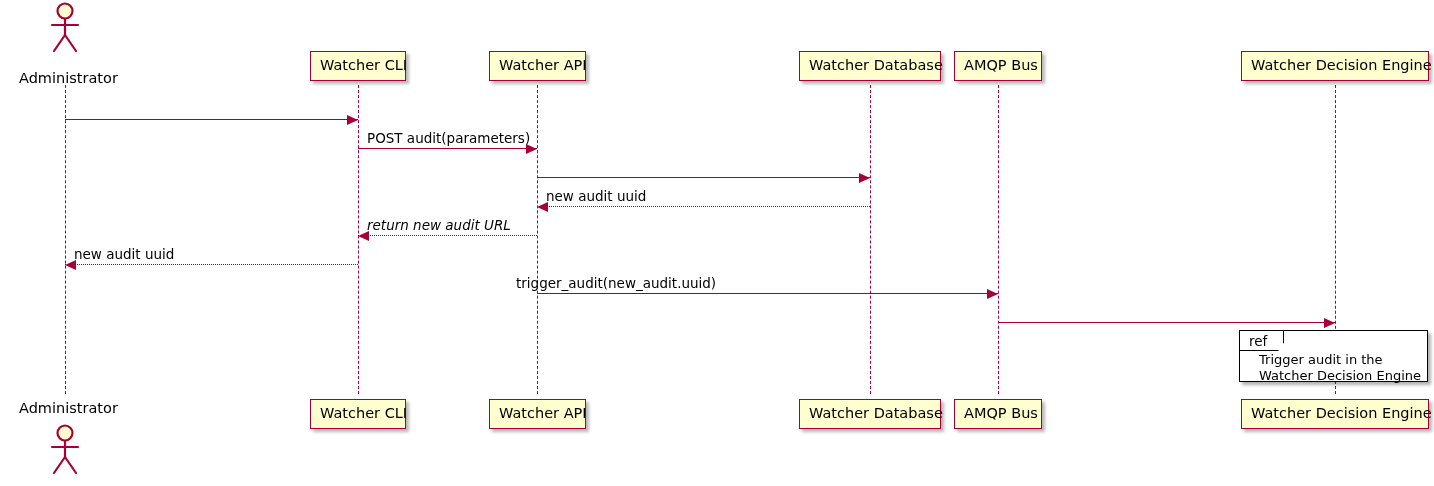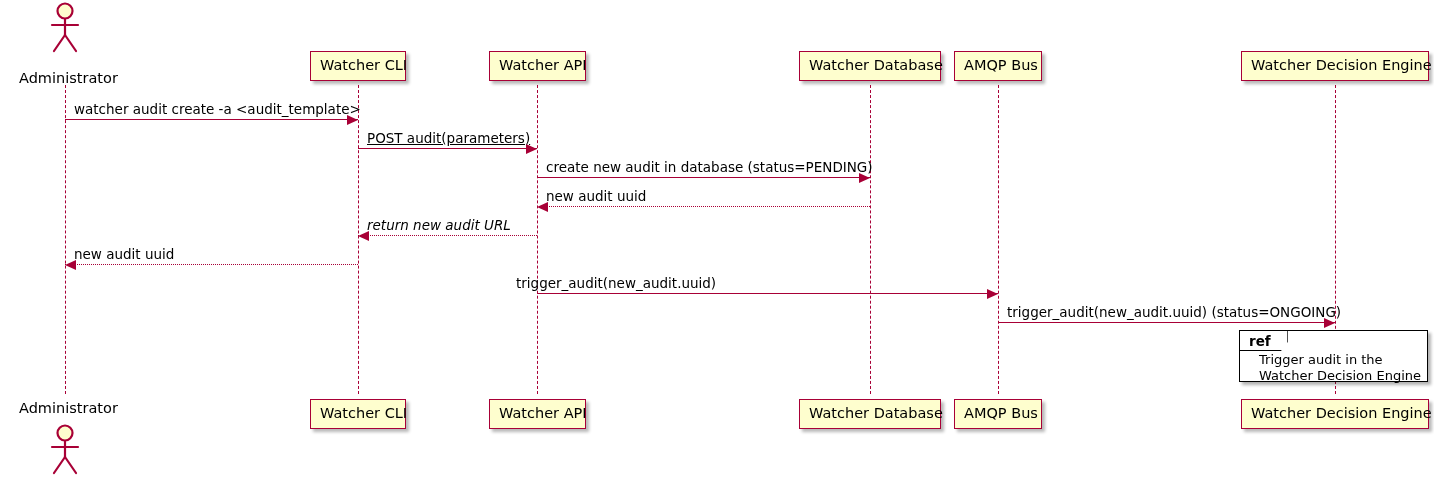--- a/index.html
+++ b/index.html
@@ -81,21 +81,21 @@
     box-shadow:3px 3px 3px rgba(0,0,0,0.30);
   }
   .ref-tab{
     position:absolute;
     left:0;top:0;
     height:20px;
     background:#ffffff;
     border-right:1.6px solid #000;
     border-bottom:1.6px solid #000;
     box-sizing:border-box;
-    font-weight:bold;
+    font-weight:normal;
     font-size:13.5px;
     padding:3px 16px 0 9px;
     line-height:1.15;
     clip-path:polygon(0 0,100% 0,100% 55%,86% 100%,0 100%);
   }
   .ref-text{
     position:absolute;
     font-size:13px;
     line-height:16px;
     color:#000;
@@ -137,40 +137,37 @@
     <div class="participant" style="left: 791px; top: 399px; width: 142px;">Watcher Database</div>
     <div class="lifeline" style="left: 862px; top: 85px; height: 309px;"></div>
     <div class="participant" style="left: 946px; top: 51px; width: 88px;">AMQP Bus</div>
     <div class="participant" style="left: 946px; top: 399px; width: 88px;">AMQP Bus</div>
     <div class="lifeline" style="left: 990px; top: 85px; height: 309px;"></div>
     <div class="participant" style="left: 1233px; top: 51px; width: 188px;">Watcher Decision Engine</div>
     <div class="participant" style="left: 1233px; top: 399px; width: 188px;">Watcher Decision Engine</div>
     <div class="lifeline" style="left: 1327px; top: 85px; height: 309px;"></div>
     <div class="msg-line" style="left: 57px; top: 119px; width: 293px;"></div>
     <div class="arrow-head arrow-right" style="left: 339px; top: 114.5px;"></div>
-    <div class="msg-label" style="left: 66px; top: 103px;">watcher audit create -a &lt;audit_template&gt;</div>
     <div class="msg-line" style="left: 350px; top: 148px; width: 179px;"></div>
     <div class="arrow-head arrow-right" style="left: 518px; top: 143.5px;"></div>
-    <div class="msg-label" style="left: 359px; top: 132px; text-decoration: underline;">POST audit(parameters)</div>
+    <div class="msg-label" style="left: 359px; top: 132px;">POST audit(parameters)</div>
     <div class="msg-line" style="left: 529px; top: 177px; width: 333px;"></div>
     <div class="arrow-head arrow-right" style="left: 851px; top: 172.5px;"></div>
-    <div class="msg-label" style="left: 538px; top: 161px;">create new audit in database (status=PENDING)</div>
     <div class="msg-line dotted" style="left: 529px; top: 206px; width: 333px;"></div>
     <div class="arrow-head arrow-left" style="left: 529px; top: 201.5px;"></div>
     <div class="msg-label" style="left: 538px; top: 190px;">new audit uuid</div>
     <div class="msg-line dotted" style="left: 350px; top: 235px; width: 179px;"></div>
     <div class="arrow-head arrow-left" style="left: 350px; top: 230.5px;"></div>
     <div class="msg-label" style="left: 359px; top: 219px; font-style: italic;">return new audit URL</div>
     <div class="msg-line dotted" style="left: 57px; top: 264px; width: 293px;"></div>
     <div class="arrow-head arrow-left" style="left: 57px; top: 259.5px;"></div>
     <div class="msg-label" style="left: 66px; top: 248px;">new audit uuid</div>
     <div class="msg-line" style="left: 529px; top: 293px; width: 461px;"></div>
     <div class="arrow-head arrow-right" style="left: 979px; top: 288.5px;"></div>
     <div class="msg-label" style="left: 508px; top: 277px;">trigger_audit(new_audit.uuid)</div>
     <div class="msg-line" style="left: 990px; top: 322px; width: 337px;"></div>
     <div class="arrow-head arrow-right" style="left: 1316px; top: 317.5px;"></div>
-    <div class="msg-label" style="left: 999px; top: 306px;">trigger_audit(new_audit.uuid) (status=ONGOING)</div>
     <div class="ref-box" style="left: 1231px; top: 330px; width: 189px; height: 52px;">
       <div class="ref-tab">ref</div>
       <div class="ref-text" style="left: 19px; top: 21px;">Trigger audit in the
 Watcher Decision Engine</div>
     </div>
   </div>
 
 </body></html>

